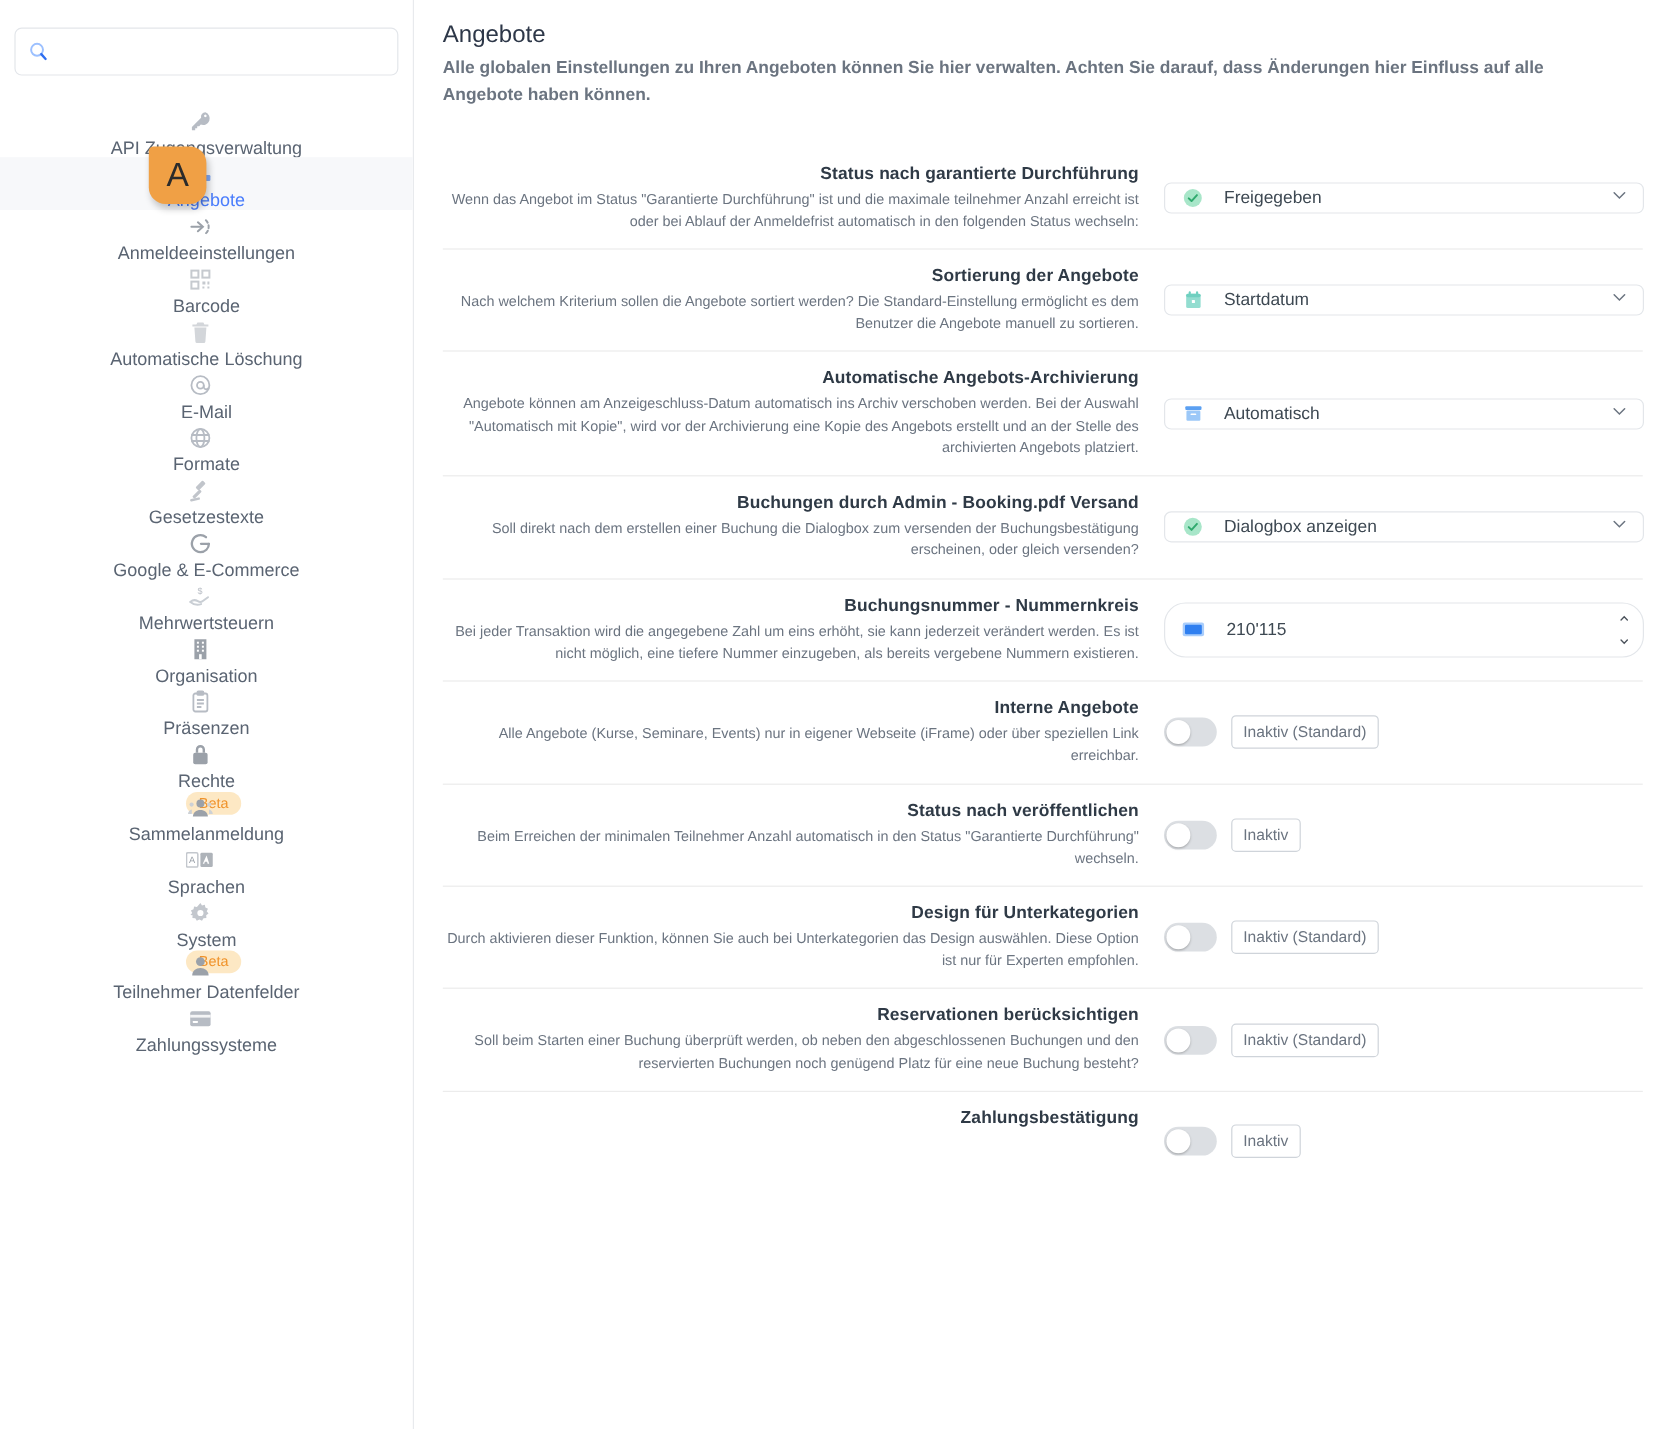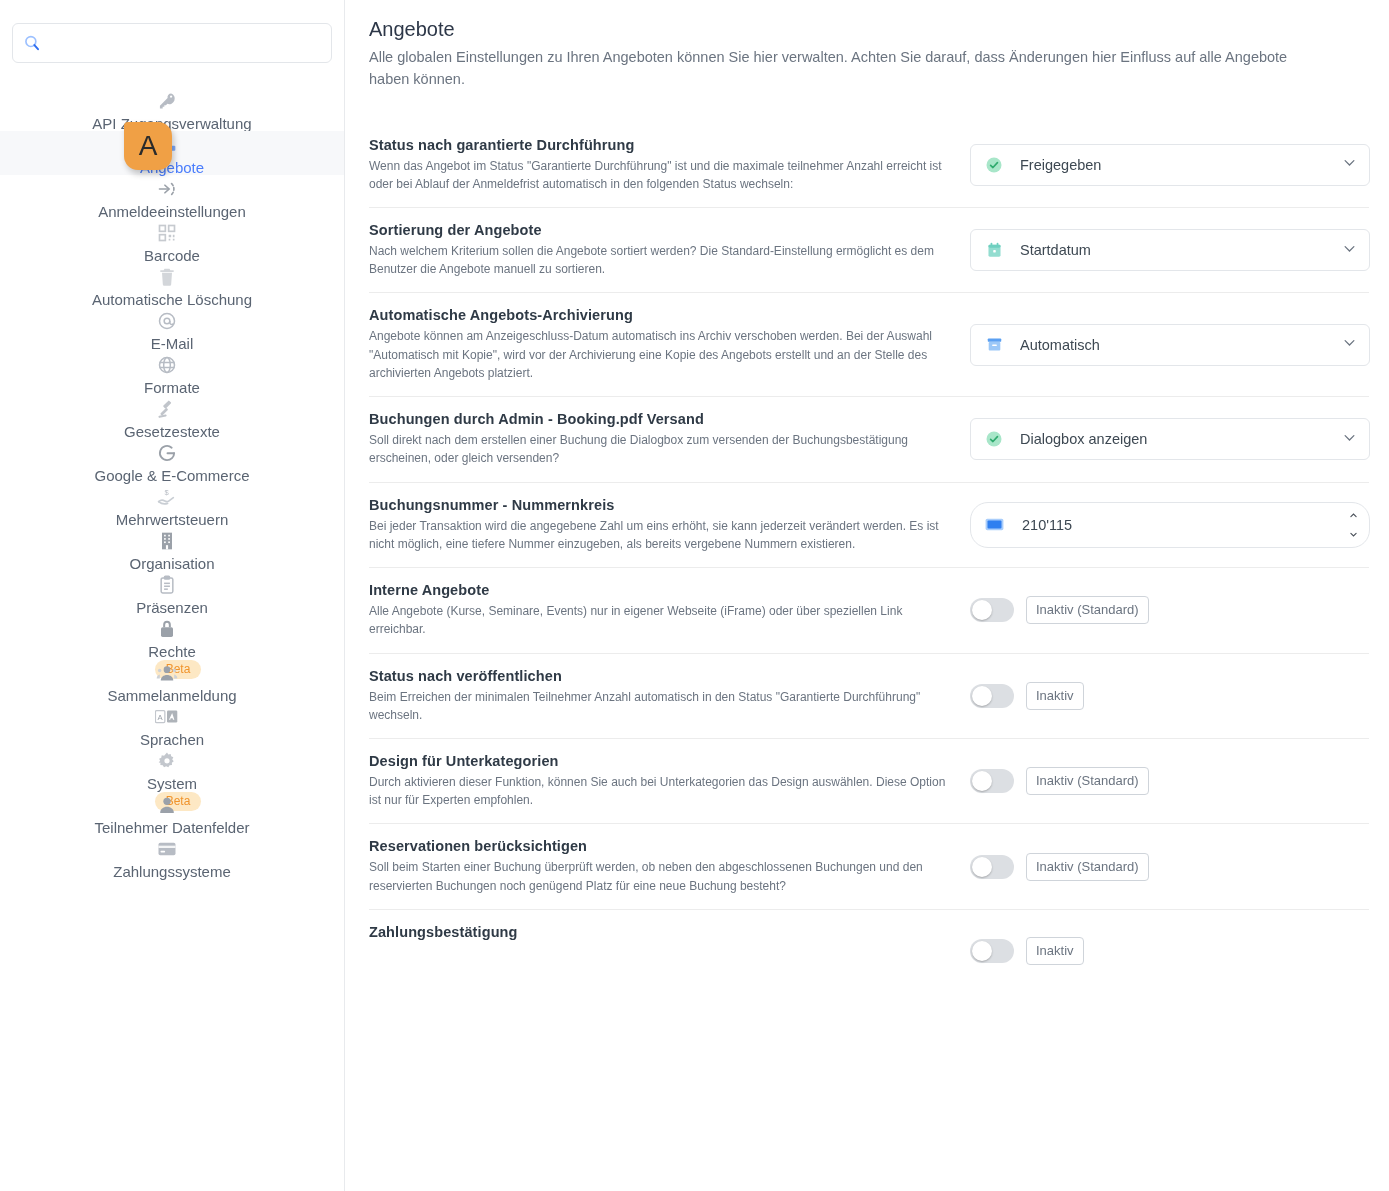--- a/index.html
+++ b/index.html
@@ -99,32 +99,33 @@
     color: #2d3748;
     font-weight: normal;
     margin: 0 0 6px 0;
   }
   .page-desc {
     font-size: 14.5px;
     color: #6b7480;
     line-height: 1.5;
     max-width: 950px;
     margin: 0;
+    font-weight: bold;
   }
 
   .rows { margin-top: 32px; }
   .row {
     display: flex;
     align-items: flex-start;
     border-bottom: 1px solid #ececec;
     padding: 14px 0 14px 0;
     min-height: 82px;
   }
   .row:last-child { border-bottom: 0; }
-  .row-text { width: 600px; flex: 0 0 600px; padding-right: 20px; }
+  .row-text { width: 600px; flex: 0 0 600px; padding-right: 20px; text-align: right; }
   .row-title {
     font-size: 14.5px;
     color: #2f3a46;
     font-weight: bold;
     margin-bottom: 4px;
     letter-spacing: .1px;
   }
   .row-desc {
     font-size: 12px;
     color: #6b7480;
@@ -134,21 +135,21 @@
     flex: 1 1 auto;
     display: flex;
     align-items: center;
     padding-left: 1px;
   }
   .row-control.mid { align-self: center; }
 
   
   .select {
     width: 400px;
-    height: 42px;
+    height: 26px;
     border: 1px solid #e3e6ea;
     border-radius: 6px;
     background: #fff;
     display: flex;
     align-items: center;
     padding: 0 12px 0 13px;
     cursor: pointer;
     position: relative;
   }
   .select .sel-ico { width: 20px; flex: 0 0 20px; display:flex; align-items:center; justify-content:center; }

